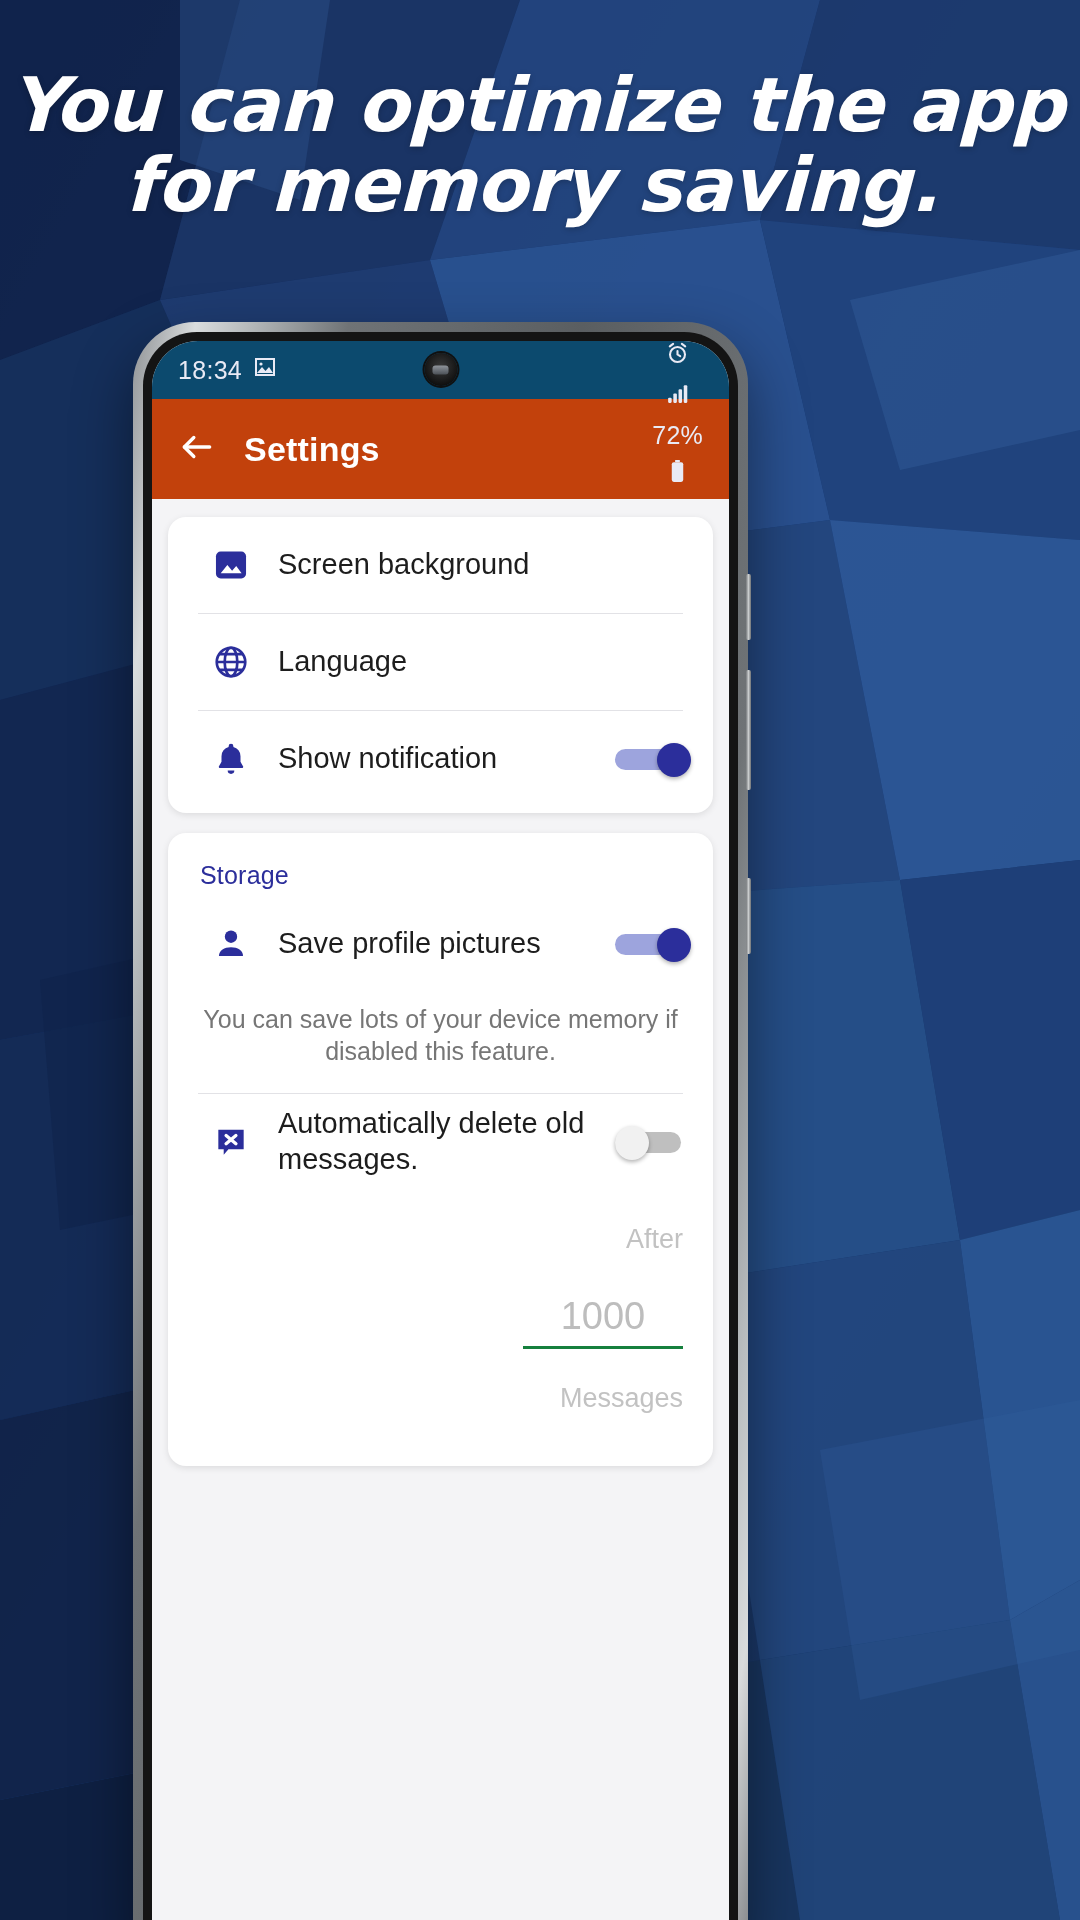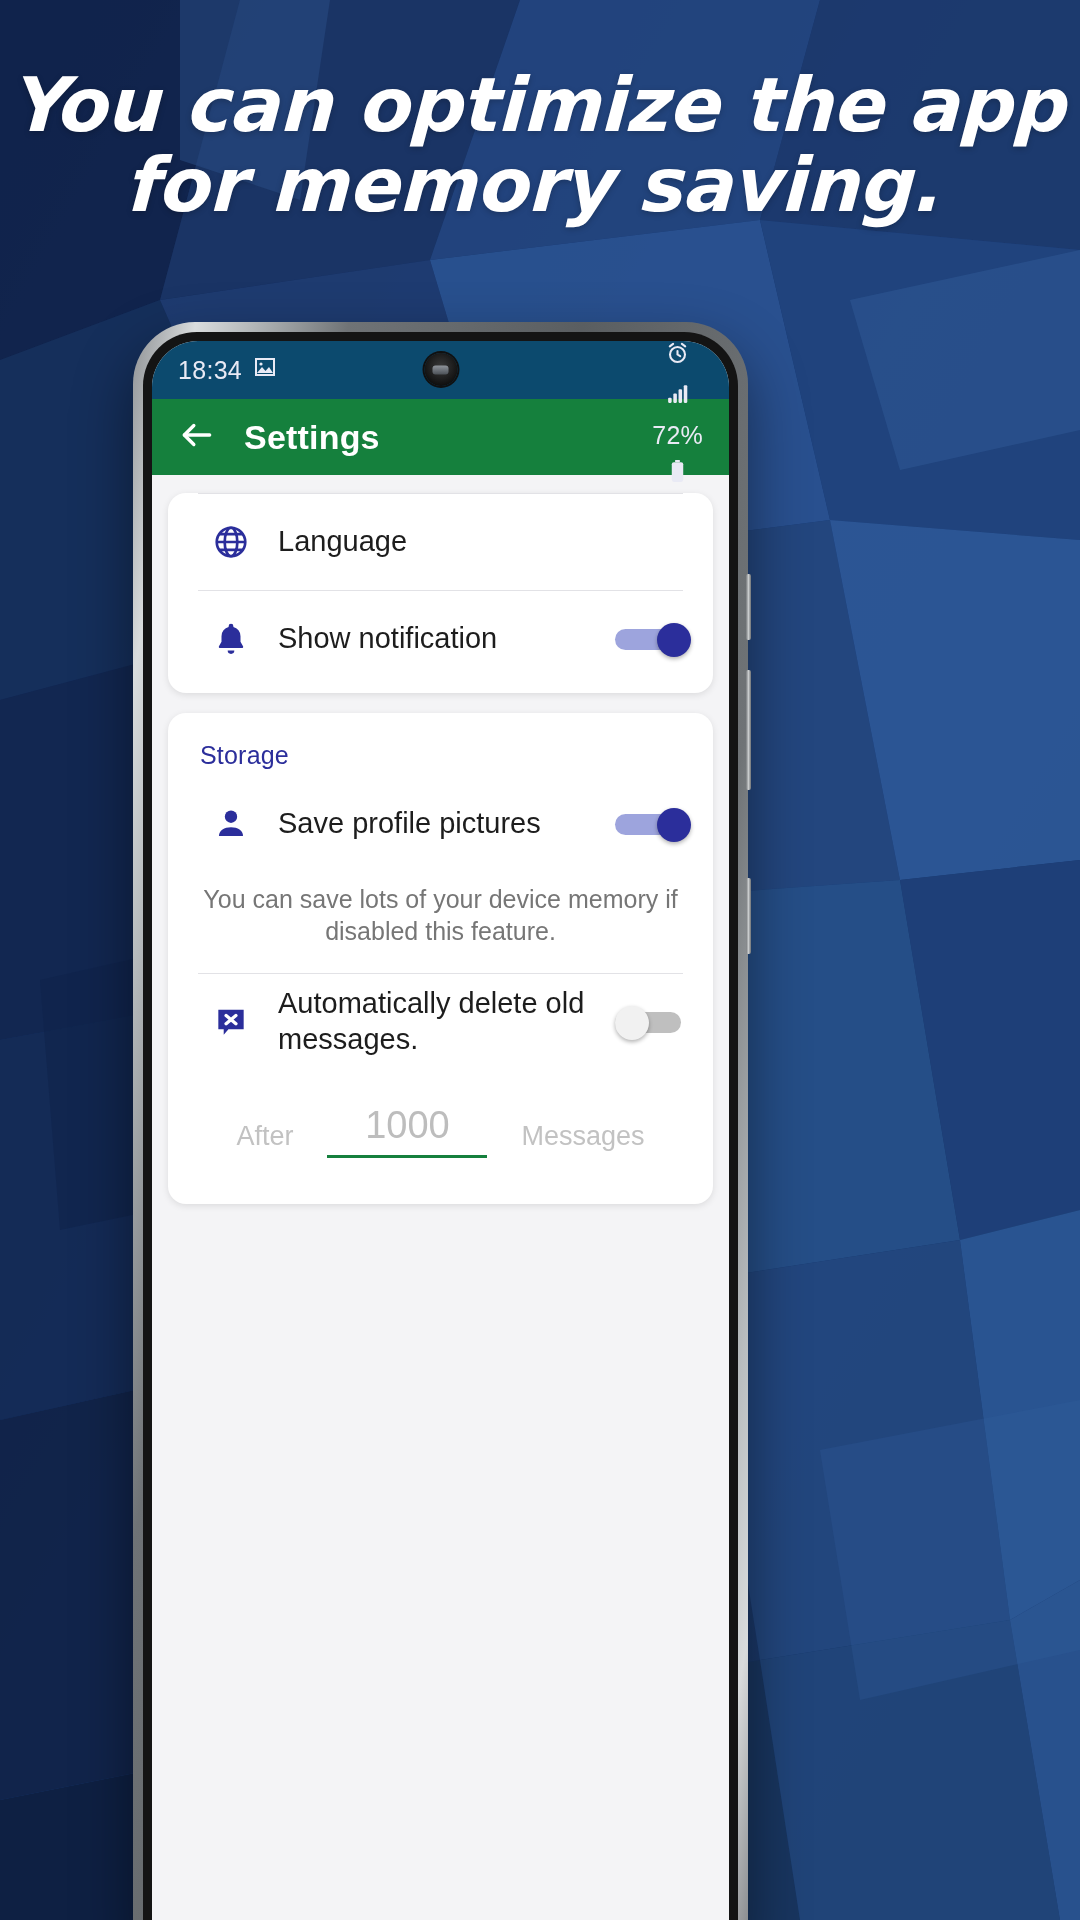--- a/index.html
+++ b/index.html
@@ -91,22 +91,22 @@
   }
   .punchhole::after {
     content:""; position:absolute; left:50%; top:50%;
     transform:translate(-50%,-50%);
     width:16px; height:9px; border-radius:3px;
     background:linear-gradient(#8f949b,#4c5157);
   }
 
   
   .appbar {
-    height:76px;
-    background:#15803d;
+    height:100px;
+    background:#c2410c;
     display:flex;
     align-items:center;
     padding:0 26px;
     gap:28px;
   }
   .appbar-title {
     color:#ffffff;
     font-size:34px;
     font-weight:700;
     letter-spacing:.2px;
@@ -164,20 +164,21 @@
   .toggle.off .track { background:#bfbfbf; }
   .toggle.off .knob  { left:0; background:#f1f1f1; }
 
   
   .afterrow {
     display:flex;
     align-items:flex-end;
     justify-content:center;
     gap:34px;
     padding:34px 30px 40px;
+    flex-direction:column;
   }
   .after-lbl { font-size:27px; color:#c2c2c2; padding-bottom:6px; }
   .after-field {
     border-bottom:3px solid #15803d;
     min-width:160px;
     text-align:center;
     font-size:38px;
     color:#bdbdbd;
     padding-bottom:8px;
   }
@@ -286,20 +287,29 @@
               <path d="M10 6l-6 6 6 6"></path>
           </svg>
         </span>
         <span class="appbar-title">Settings</span>
       </div>
 
       <div class="content">
 
         <div class="card">
 
+          <div class="row">
+            <span class="row-icon">
+              <svg width="38" height="38" viewBox="0 0 24 24">
+                <rect x="2.5" y="3.5" width="19" height="17" rx="3" fill="#2b2e9b"></rect>
+                <path d="M5.5 17.2l4.2-5.2 3 3.6 2.6-3 3.4 4.6z" fill="#ffffff"></path>
+              </svg>
+            </span>
+            <span class="row-label">Screen background</span>
+          </div>
 
           <div class="divider"></div>
 
           <div class="row">
             <span class="row-icon">
               <svg width="38" height="38" viewBox="0 0 24 24" fill="none" stroke="#2b2e9b" stroke-width="1.7">
                 <circle cx="12" cy="12" r="9"></circle>
                 <ellipse cx="12" cy="12" rx="4" ry="9"></ellipse>
                 <path d="M3 12h18M4.6 7h14.8M4.6 17h14.8"></path>
               </svg>

